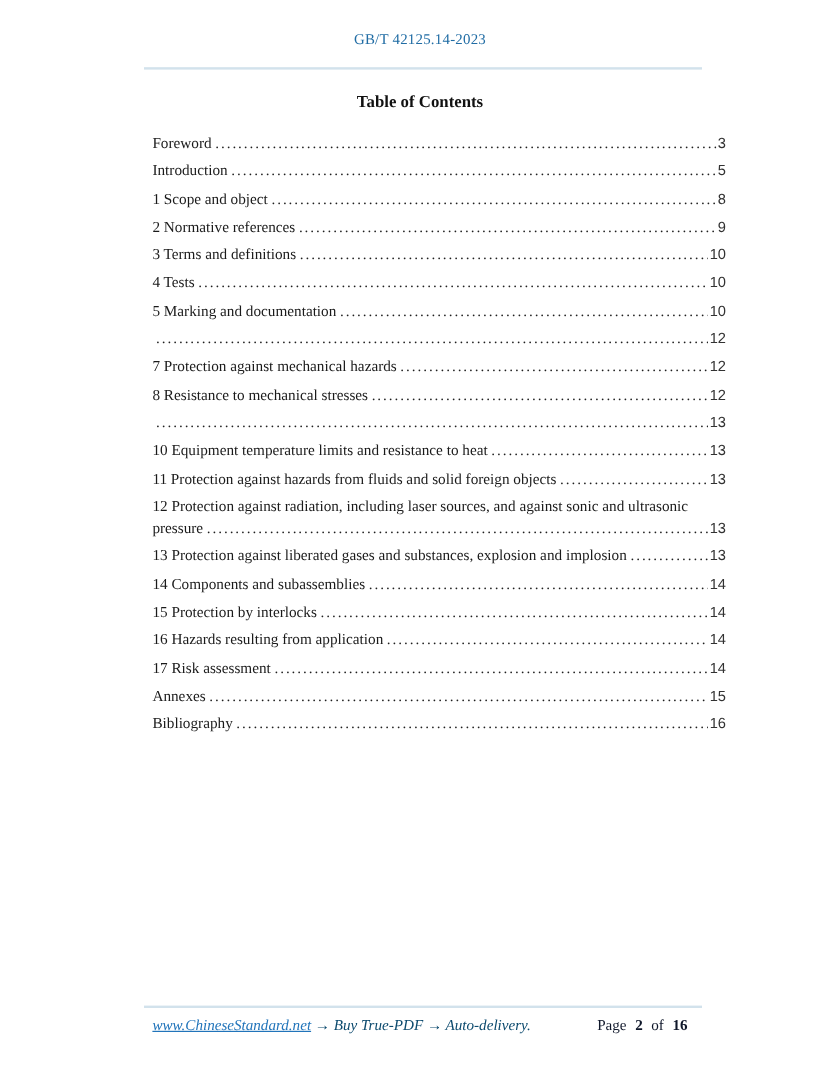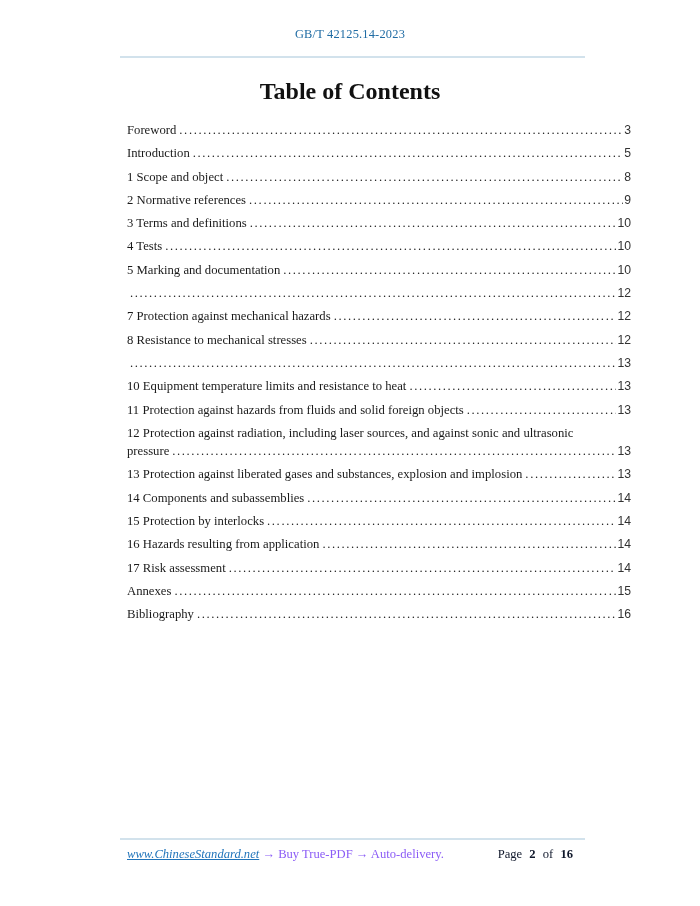--- a/index.html
+++ b/index.html
@@ -18,27 +18,27 @@
   .header-code { font-size: 12.4px; color: #206ca4; letter-spacing: 0.2px; }
   .header-rule {
     position: absolute; top: 56px; left: 120px; width: 465px; height: 2px;
     background: #d2e2ec; border: none;
   }
 
   
   .doc-title {
     margin-top: 36px;
     text-align: center;
-    font-size: 24px;
+    font-size: 14px;
     font-weight: bold;
     color: #111111;
   }
 
   
-  .toc { margin: 16px 69px 0 127px; }
+  .toc { margin: 16px 95px 0 127px; }
   .toc-entry { margin-bottom: 5px; font-size: 12.7px; line-height: 18.3px; }
   .toc-wrapline { display: block; }
   .toc-row { display: flex; align-items: baseline; }
   .toc-label { white-space: nowrap; }
   .toc-dots {
     flex: 1 1 0; min-width: 0;
     overflow: hidden; white-space: nowrap;
     letter-spacing: 1.6px;
     margin-left: 3px; margin-right: 1px;
     color: #1f1f1f;
@@ -55,21 +55,21 @@
     position: absolute; top: 838px; left: 120px; width: 465px; height: 2px;
     background: #d2e2ec; border: none;
   }
   .page-footer {
     position: absolute; top: 847px; left: 127px; right: 127px;
     display: flex; justify-content: space-between; align-items: baseline;
     font-size: 12.6px; color: #2174ba;
   }
   .footer-left { white-space: nowrap; }
   .footer-link { text-decoration: underline; color: #2174ba; cursor: pointer; font-style: italic; }
-  .footer-tagline { color: #8b5cf6; }
+  .footer-tagline { color: #0c4a6e; font-style: italic; }
   .page-info { white-space: nowrap; color: #0f172a; }
   .page-info .num { font-weight: bold; }
   .page-info span { margin-left: 4px; }
   .page-info span:first-child { margin-left: 0; }
 </style>
 </head>
 <body>
 
 <div class="page">
 

